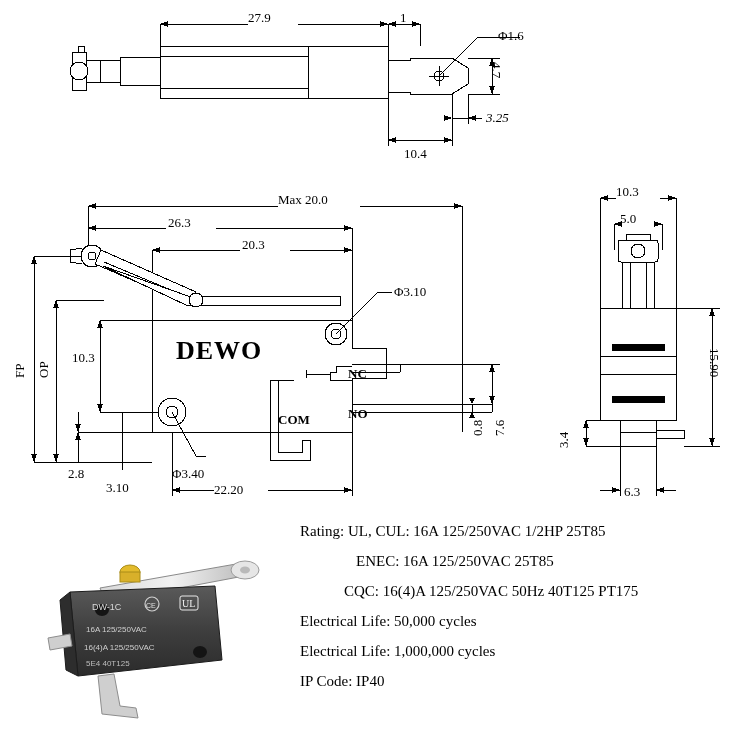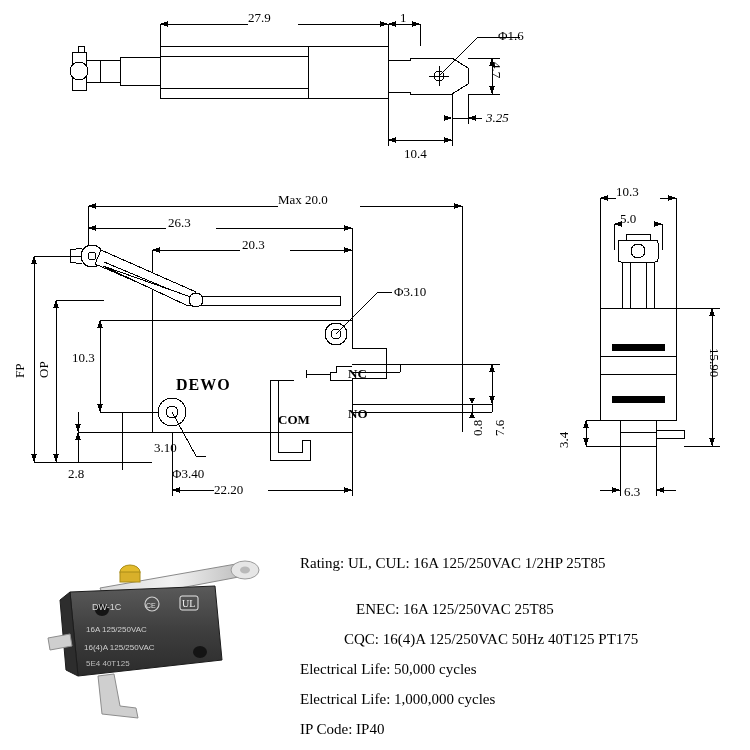--- a/index.html
+++ b/index.html
@@ -12,32 +12,31 @@
     overflow:hidden;
   }
   .stage{position:absolute;left:0;top:0;width:750px;height:750px;}
   .abs{position:absolute;}
   .lbl{font-size:13px;color:#000;white-space:nowrap;}
   svg{position:absolute;left:0;top:0;}
   .spec{
     font-size:15px;
     white-space:nowrap;
   }
-  .spec-block{position:absolute;left:300px;top:548px;width:450px;}
+  .spec-block{position:absolute;left:300px;top:516px;width:450px;}
   .spec-row{height:30px;line-height:30px;}
   .indent1{padding-left:0px;}
-  .indent2{padding-left:56px;margin-top:16px;}
+  .indent2{padding-left:56px;}
   .indent3{padding-left:48px;}
   .indent4{padding-left:44px;}
   .brand{
     font-family:"Liberation Serif", serif;
     font-weight:bold;
-    font-size:16px;
+    font-size:26px;
     letter-spacing:1px;
-    margin-top:40px;
   }
 </style>
 </head>
 <body>
 
 <div class="stage">
 
   <svg width="750" height="750" viewBox="0 0 750 750">
     <g stroke="#000" fill="none" stroke-width="1" shape-rendering="crispEdges">
 
@@ -252,21 +251,21 @@
   <div class="abs lbl" style="left:504px;top:62px;transform:rotate(90deg);transform-origin:left top;">4.7</div>
   <div class="abs lbl" style="left:486px;top:110px;font-style:italic;">3.25</div>
   <div class="abs lbl" style="left:404px;top:146px;">10.4</div>
 
   <div class="abs lbl" style="left:278px;top:192px;">Max 20.0</div>
   <div class="abs lbl" style="left:168px;top:215px;">26.3</div>
   <div class="abs lbl" style="left:242px;top:237px;">20.3</div>
   <div class="abs lbl" style="left:394px;top:284px;">Φ3.10</div>
   <div class="abs lbl" style="left:72px;top:350px;">10.3</div>
   <div class="abs lbl" style="left:68px;top:466px;">2.8</div>
-  <div class="abs lbl" style="left:106px;top:440px;margin-left:48px;">3.10</div>
+  <div class="abs lbl" style="left:106px;top:480px;">3.10</div>
   <div class="abs lbl" style="left:172px;top:466px;">Φ3.40</div>
   <div class="abs lbl" style="left:214px;top:482px;">22.20</div>
   <div class="abs lbl" style="left:470px;top:436px;transform:rotate(-90deg);transform-origin:left top;">0.8</div>
   <div class="abs lbl" style="left:492px;top:436px;transform:rotate(-90deg);transform-origin:left top;">7.6</div>
 
   <div class="abs lbl" style="left:12px;top:378px;transform:rotate(-90deg);transform-origin:left top;">FP</div>
   <div class="abs lbl" style="left:36px;top:378px;transform:rotate(-90deg);transform-origin:left top;">OP</div>
   <div class="abs lbl" style="left:348px;top:366px;font-weight:bold;">NC</div>
   <div class="abs lbl" style="left:348px;top:406px;font-weight:bold;">NO</div>
   <div class="abs lbl" style="left:278px;top:412px;font-weight:bold;">COM</div>

